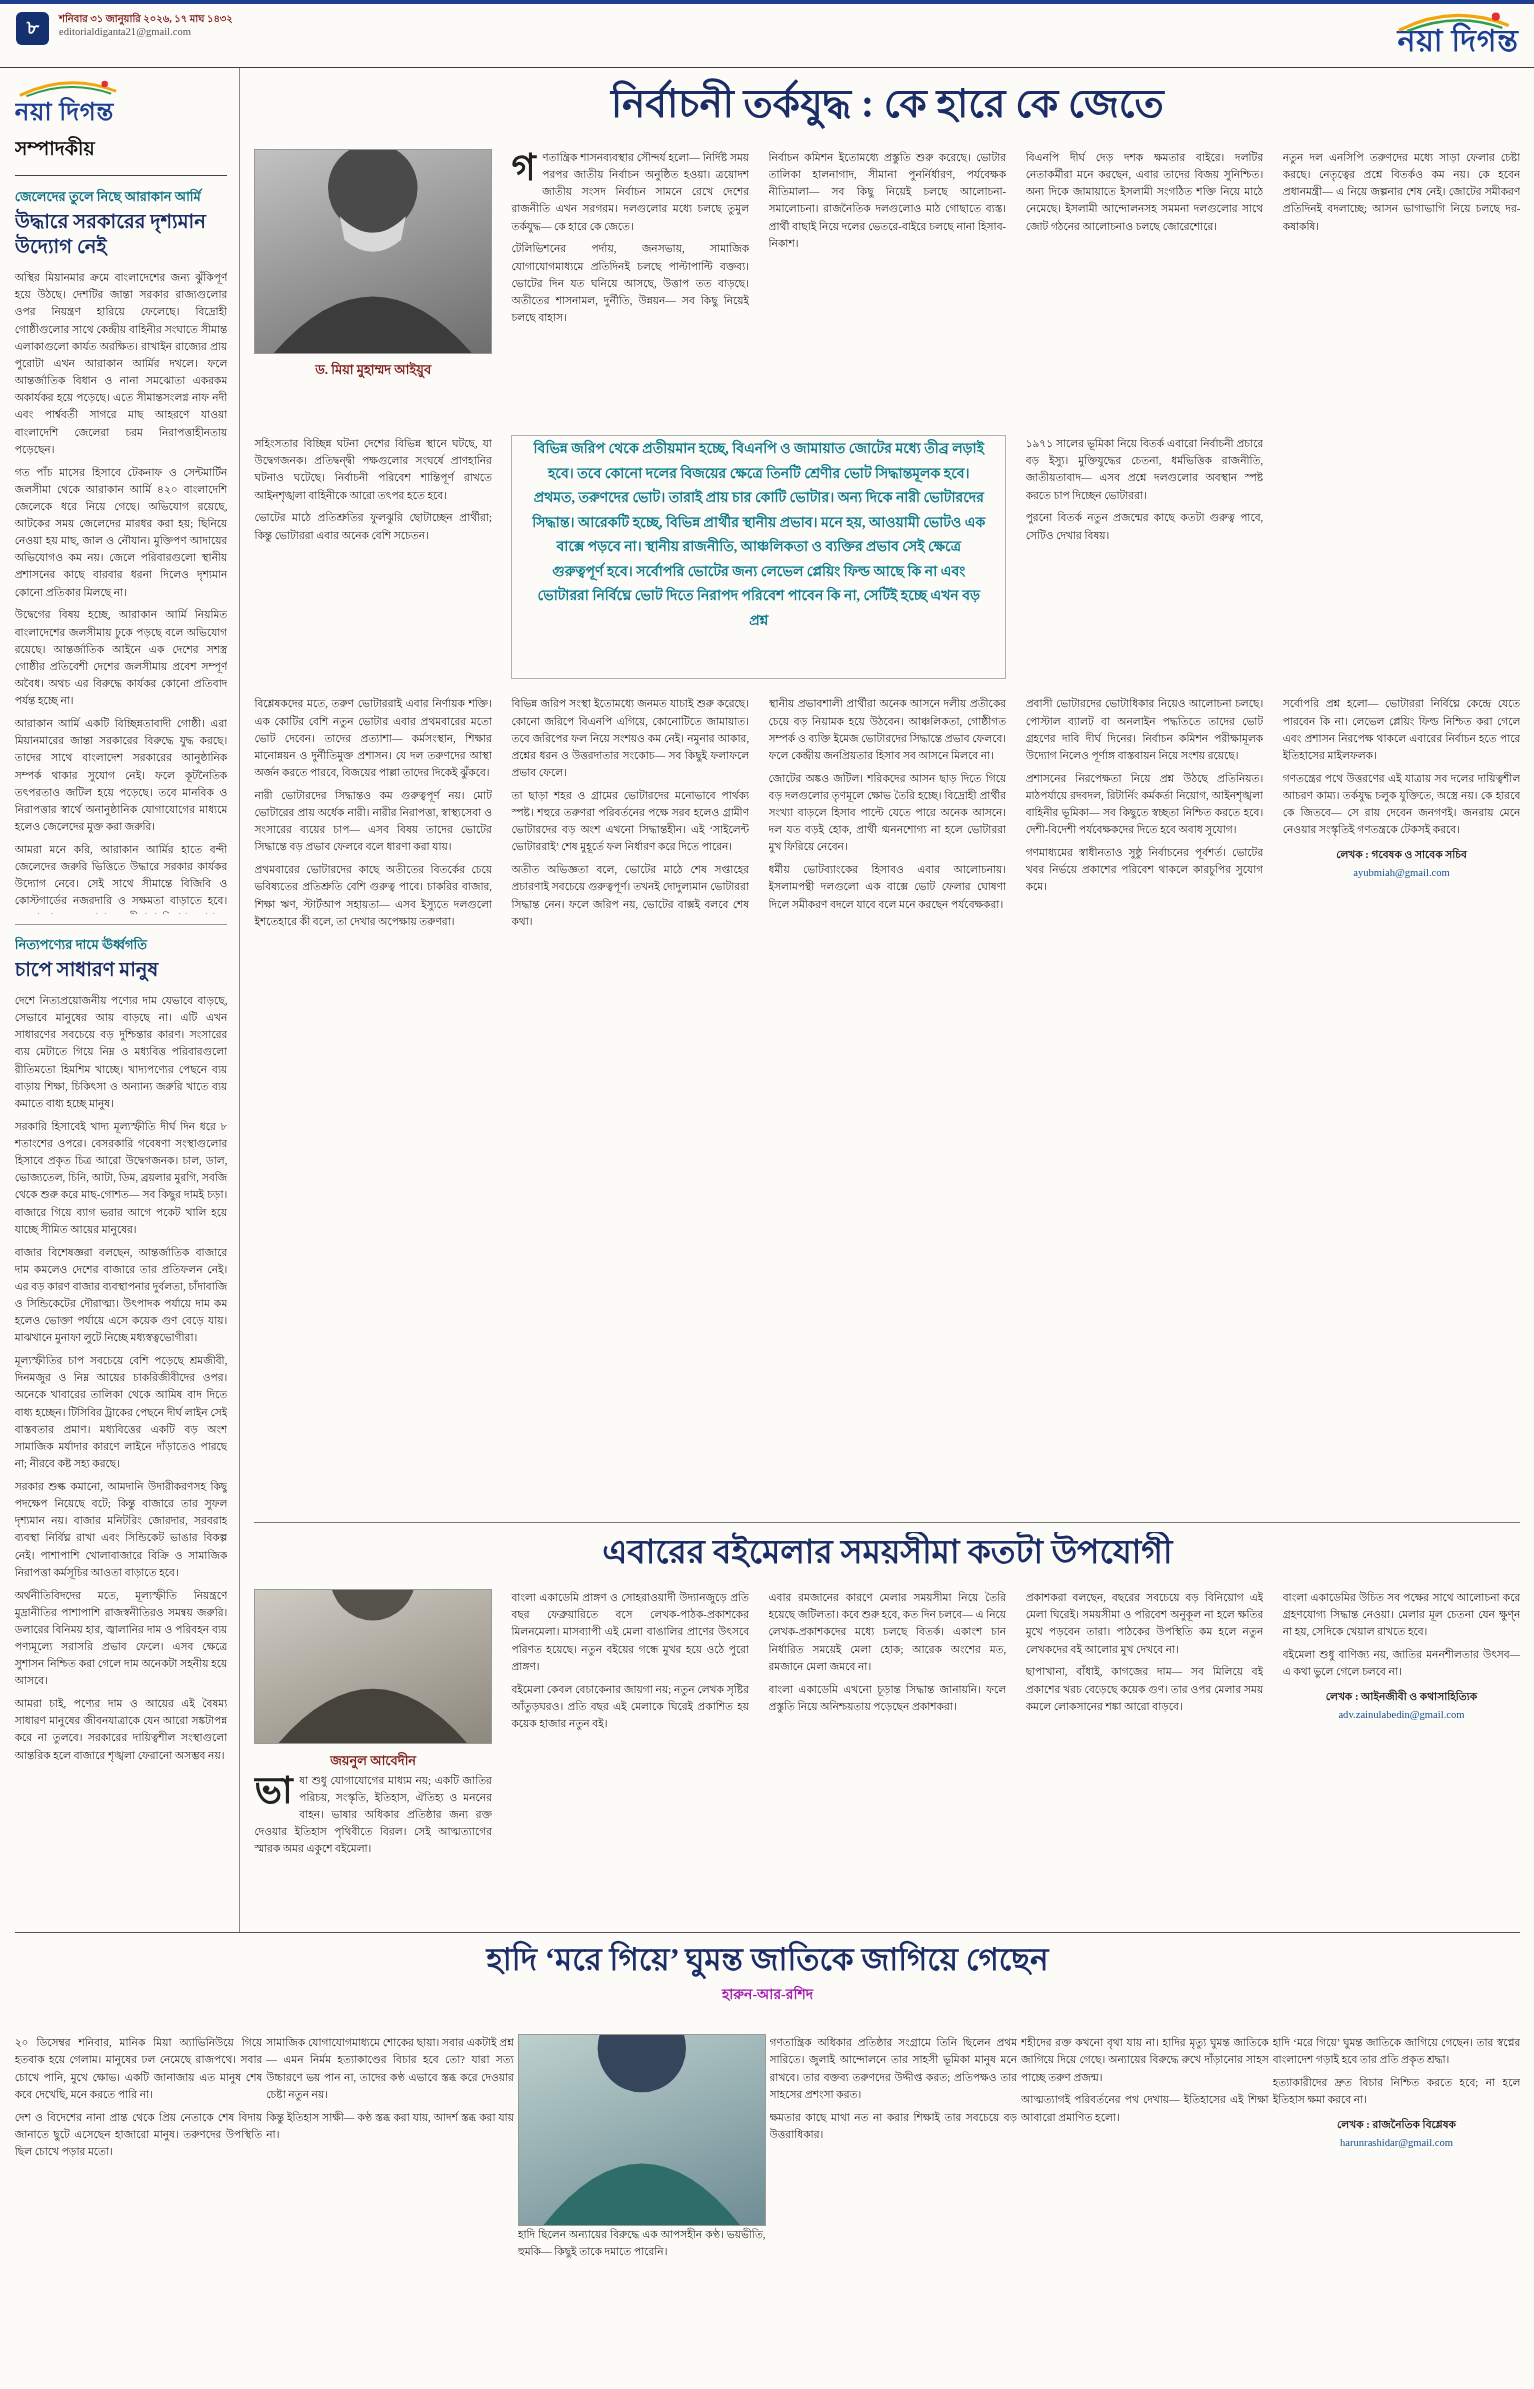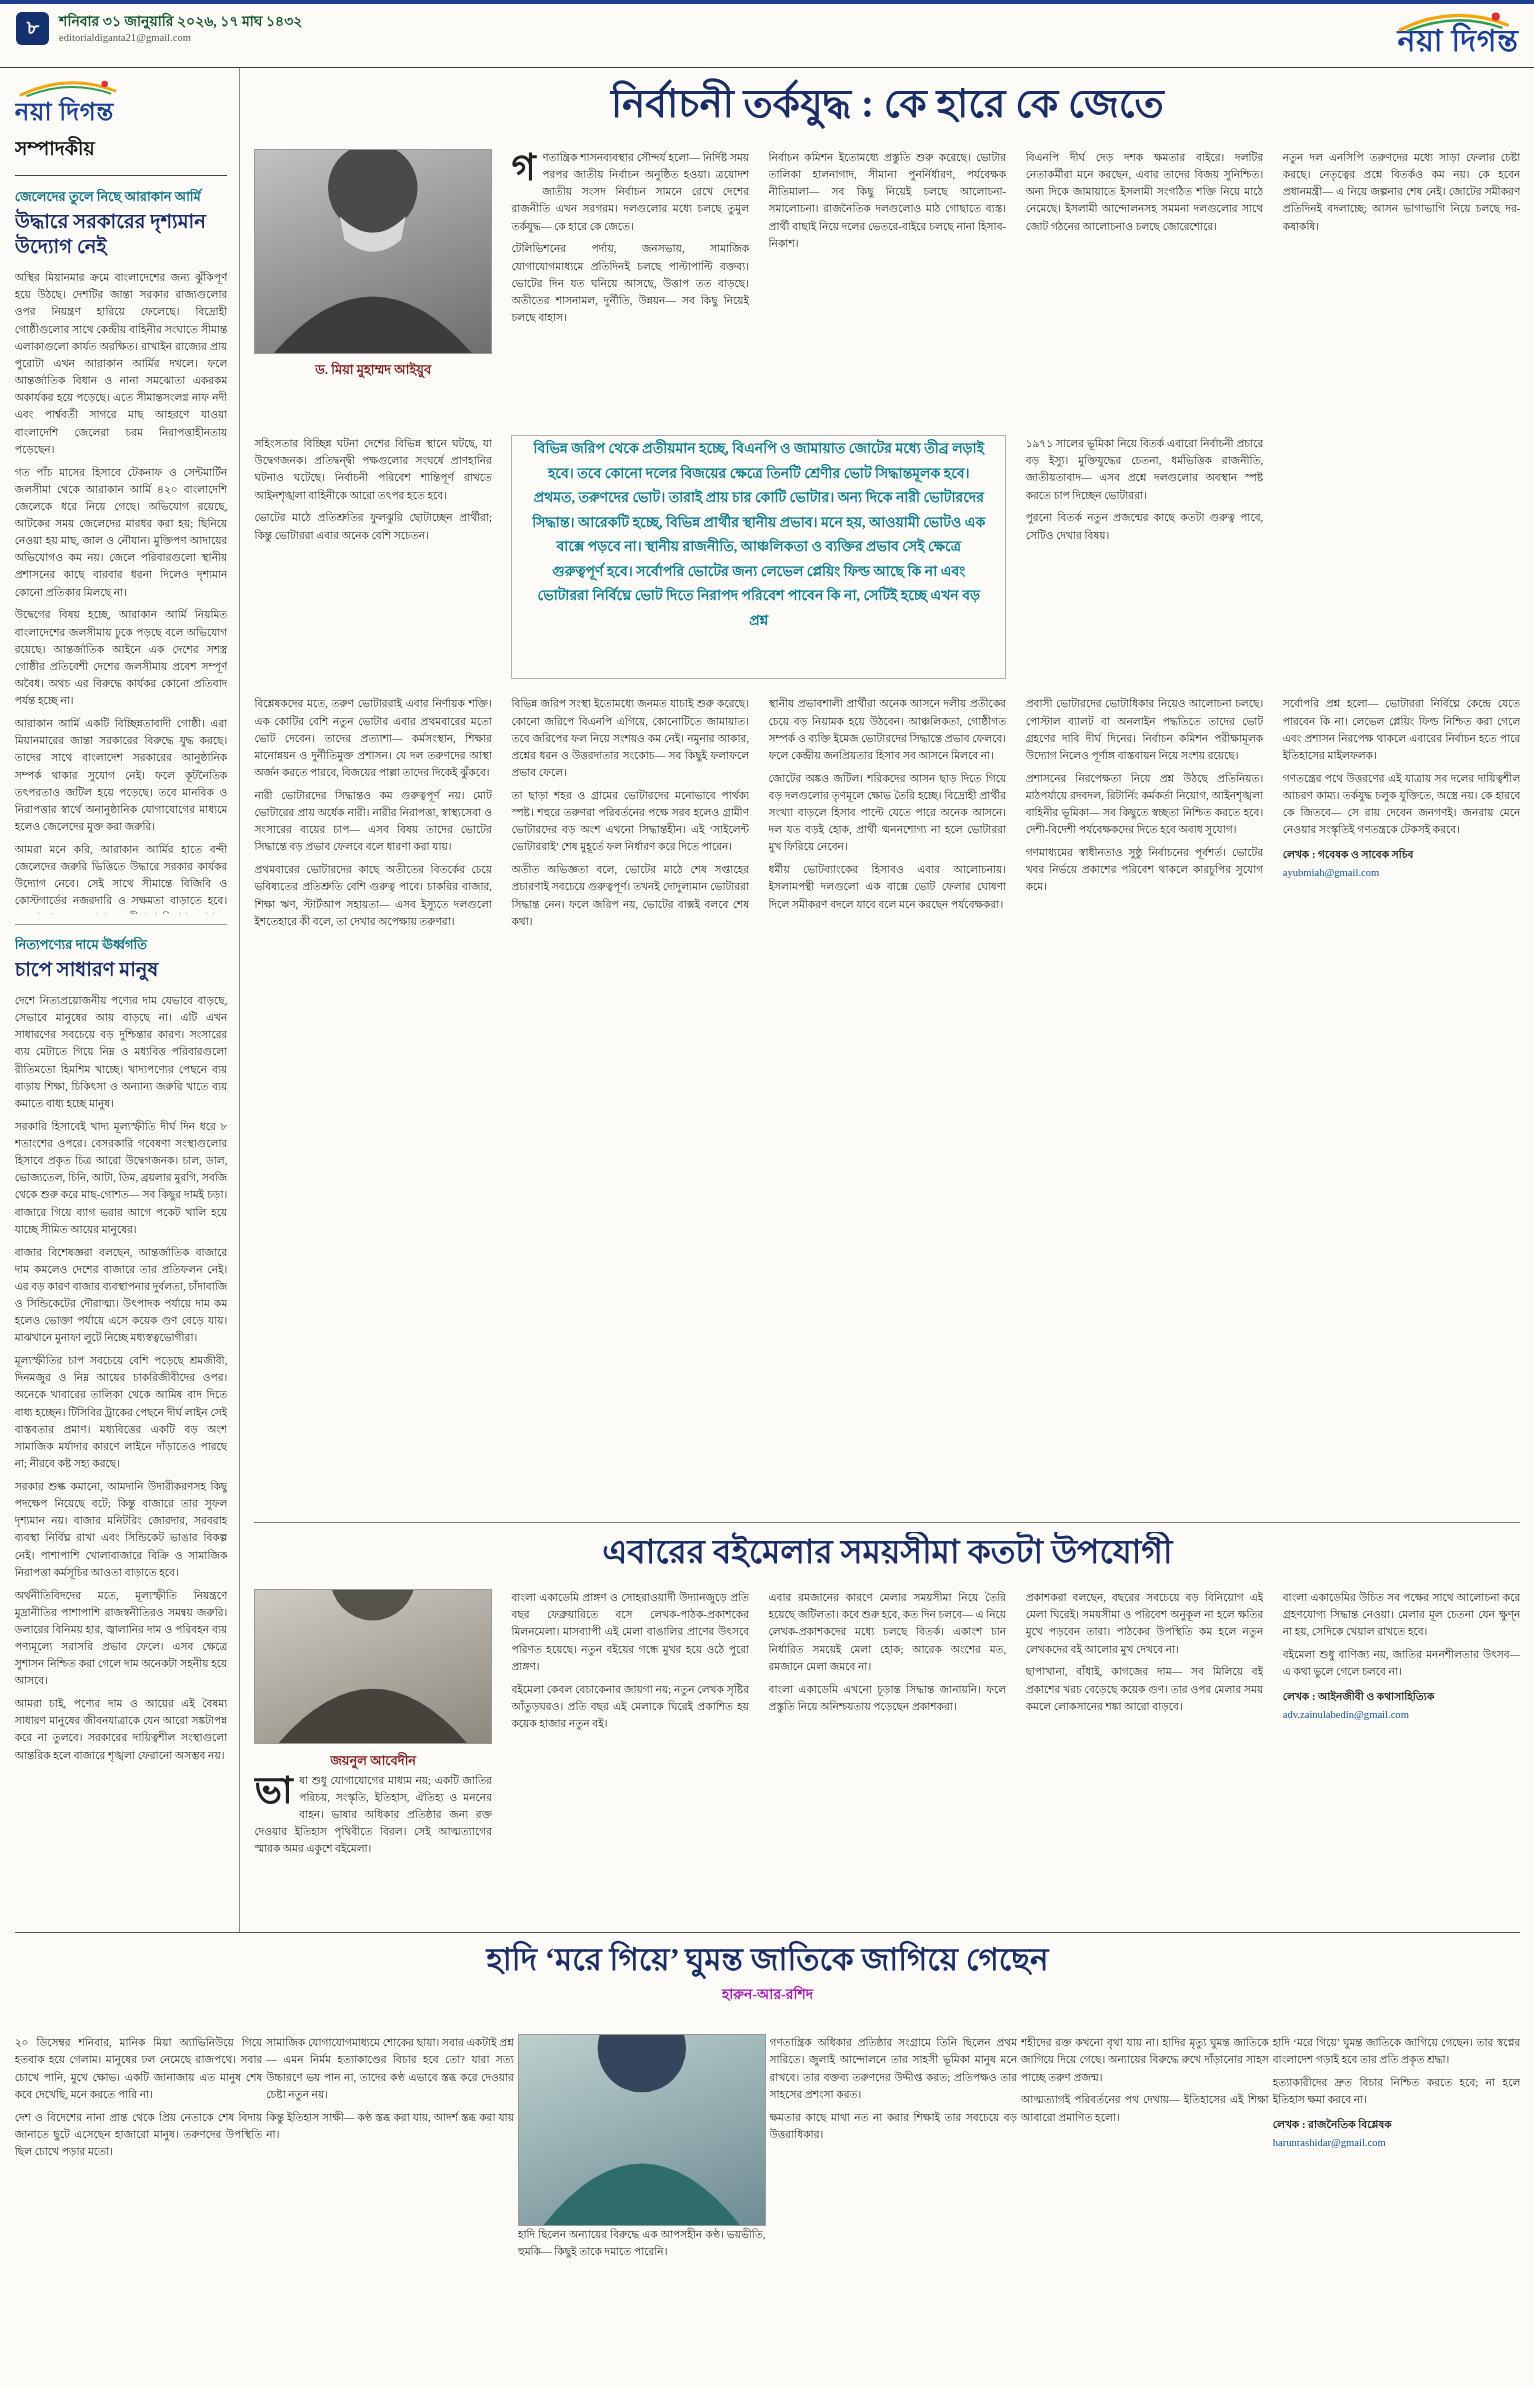--- a/index.html
+++ b/index.html
@@ -5,21 +5,21 @@
   * { margin:0; padding:0; box-sizing:border-box; }
   html,body { background:#e8e6e0; }
   body { font-family:"Liberation Serif","DejaVu Sans",serif; color:#1f1f1f; }
   .page { width:1535px; height:2389px; background:#fcfbf7; margin:0 auto; overflow:hidden; position:relative; }
   .topline { height:4.1px; background:#1e3f8f; }
 
   
   .header { display:flex; justify-content:space-between; align-items:flex-start; padding:8.1px 16.3px 4.9px; border-bottom:1.6px solid #3a3a3a; height:64px; }
   .header-left { display:flex; gap:9.8px; align-items:flex-start; }
   .page-badge { width:33px; height:33px; background:#14306e; color:#fff; border-radius:5.7px; display:flex; align-items:center; justify-content:center; font-size:19px; font-weight:bold; }
-  .dateline { font-size:14px; font-weight:bold; color:#14532d; line-height:1.4; }
+  .dateline { font-size:10px; font-weight:bold; color:#7f1d1d; line-height:1.4; }
   .header-email { font-size:10.6px; color:#555; }
   .logo { position:relative; text-align:right; padding-top:11.4px; }
   .logo svg.swoosh { position:absolute; right:4.9px; top:-1.6px; }
   .logo-text { font-size:30px; font-weight:bold; color:#1c3f94; line-height:1.1; letter-spacing:0.8px; }
 
   
   .content-row { display:flex; height:1864px; padding:0 14.7px; }
   .sidebar { width:225px; flex:0 0 225px; border-right:0.8px solid #8a8a8a; padding:8.1px 11.4px 0 0; overflow:hidden; }
   .main-col { flex:1; padding:4.9px 0 0 14.7px; overflow:hidden; }
 
@@ -51,21 +51,21 @@
   .photo svg { display:block; width:100%; height:100%; }
   .photo.ph-main { height:205px; background:linear-gradient(160deg,#c2c2c2,#6e6e6e); }
   .photo.ph-book { height:155px; background:linear-gradient(160deg,#d0cbc2,#8e897f); }
   .photo.ph-hadi { height:192px; background:linear-gradient(160deg,#bcd0cd,#6f8d95); }
   .author-name { font-size:13px; font-weight:bold; color:#7f1d1d; text-align:center; margin-top:6.5px; }
 
   .dropcap { float:left; font-size:37px; line-height:.85; font-weight:bold; color:#222; padding:3.3px 6.5px 0 0; }
 
   .pull-quote { border:0.8px solid #b0b0b0; height:100%; padding:1px 18px; color:#0c7c8e; font-size:14px; font-weight:bold; line-height:1.75; text-align:center; overflow:hidden; }
 
-  .credit-block { margin-top:8.1px; text-align:left; }
+  .credit-block { margin-top:8.1px; text-align:center; }
   .credit { font-size:10.6px; font-weight:bold; color:#222; }
   .credit-email { font-size:10.6px; color:#15508f; text-decoration:none; display:inline-block; }
 
   .article-rule { border-top:0.8px solid #777; margin:6.5px 0 8.1px; }
 
   
   .book-article { height:407px; overflow:hidden; }
   .bf-title { font-size:33px; font-weight:bold; color:#1b2d66; text-align:center; margin:1.6px 0 16.3px; line-height:1.2; }
   .bf-body { display:grid; grid-template-columns:repeat(5,1fr); column-gap:19.5px; height:326px; }
   .bf-body .cell { overflow:hidden; }

